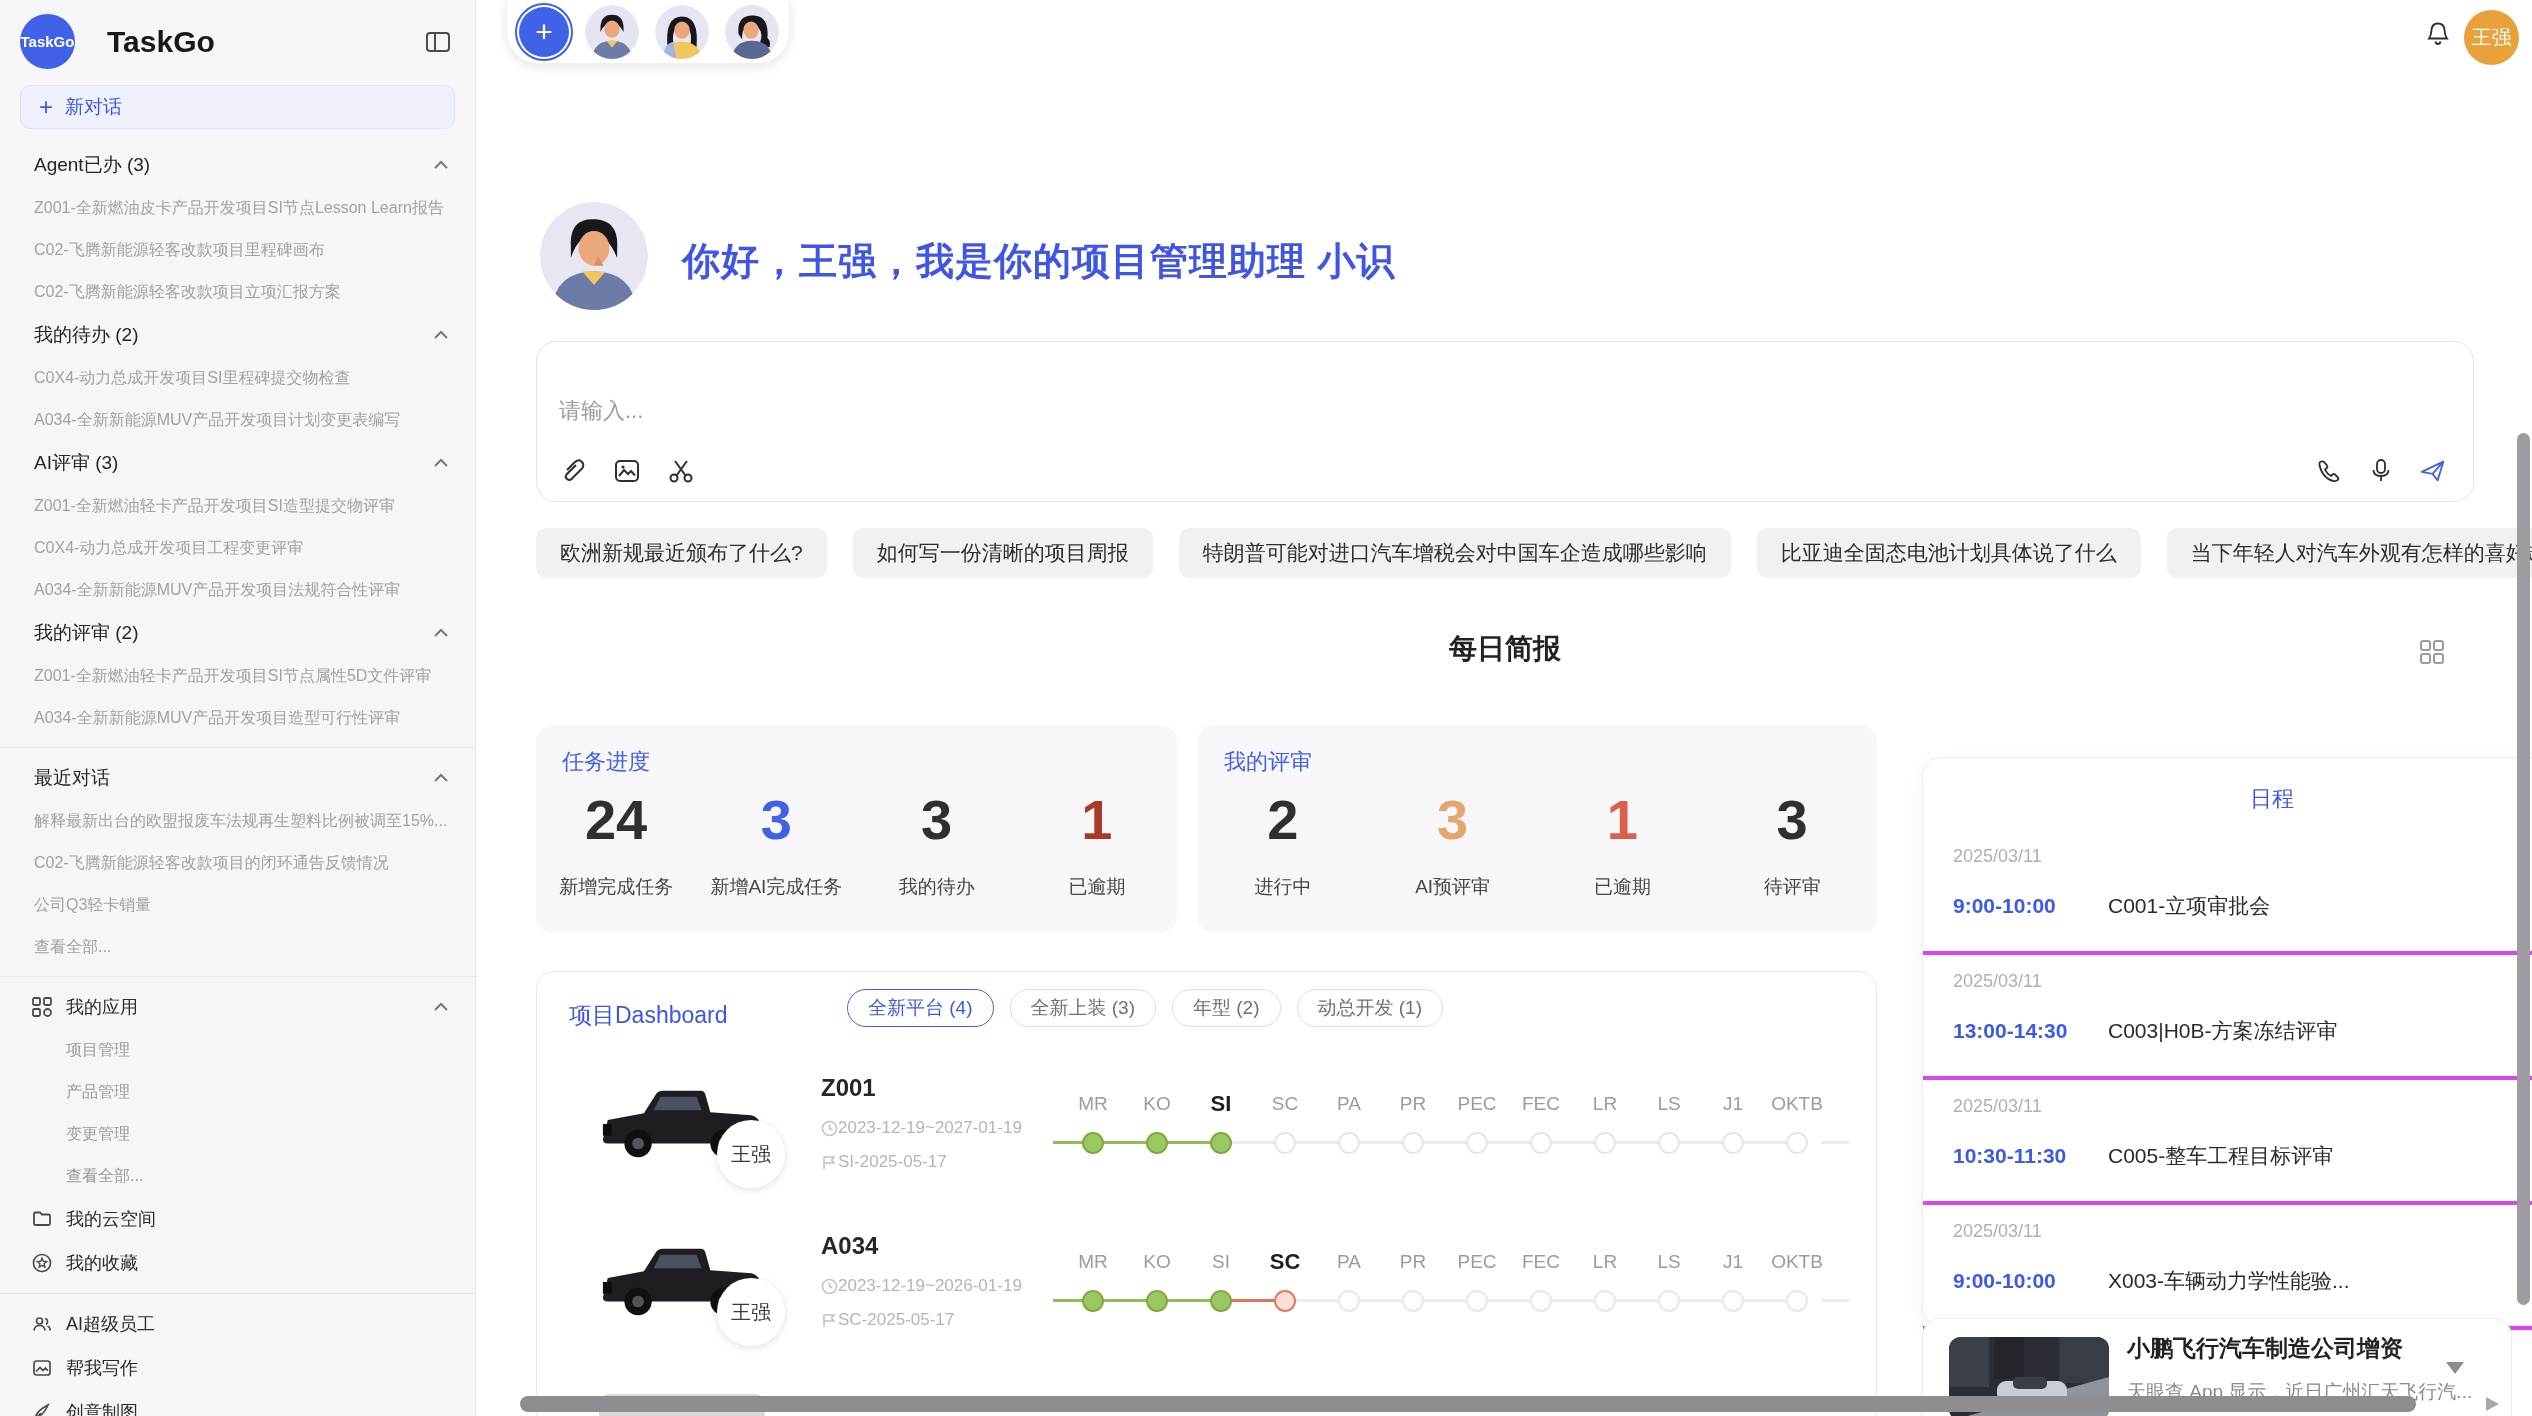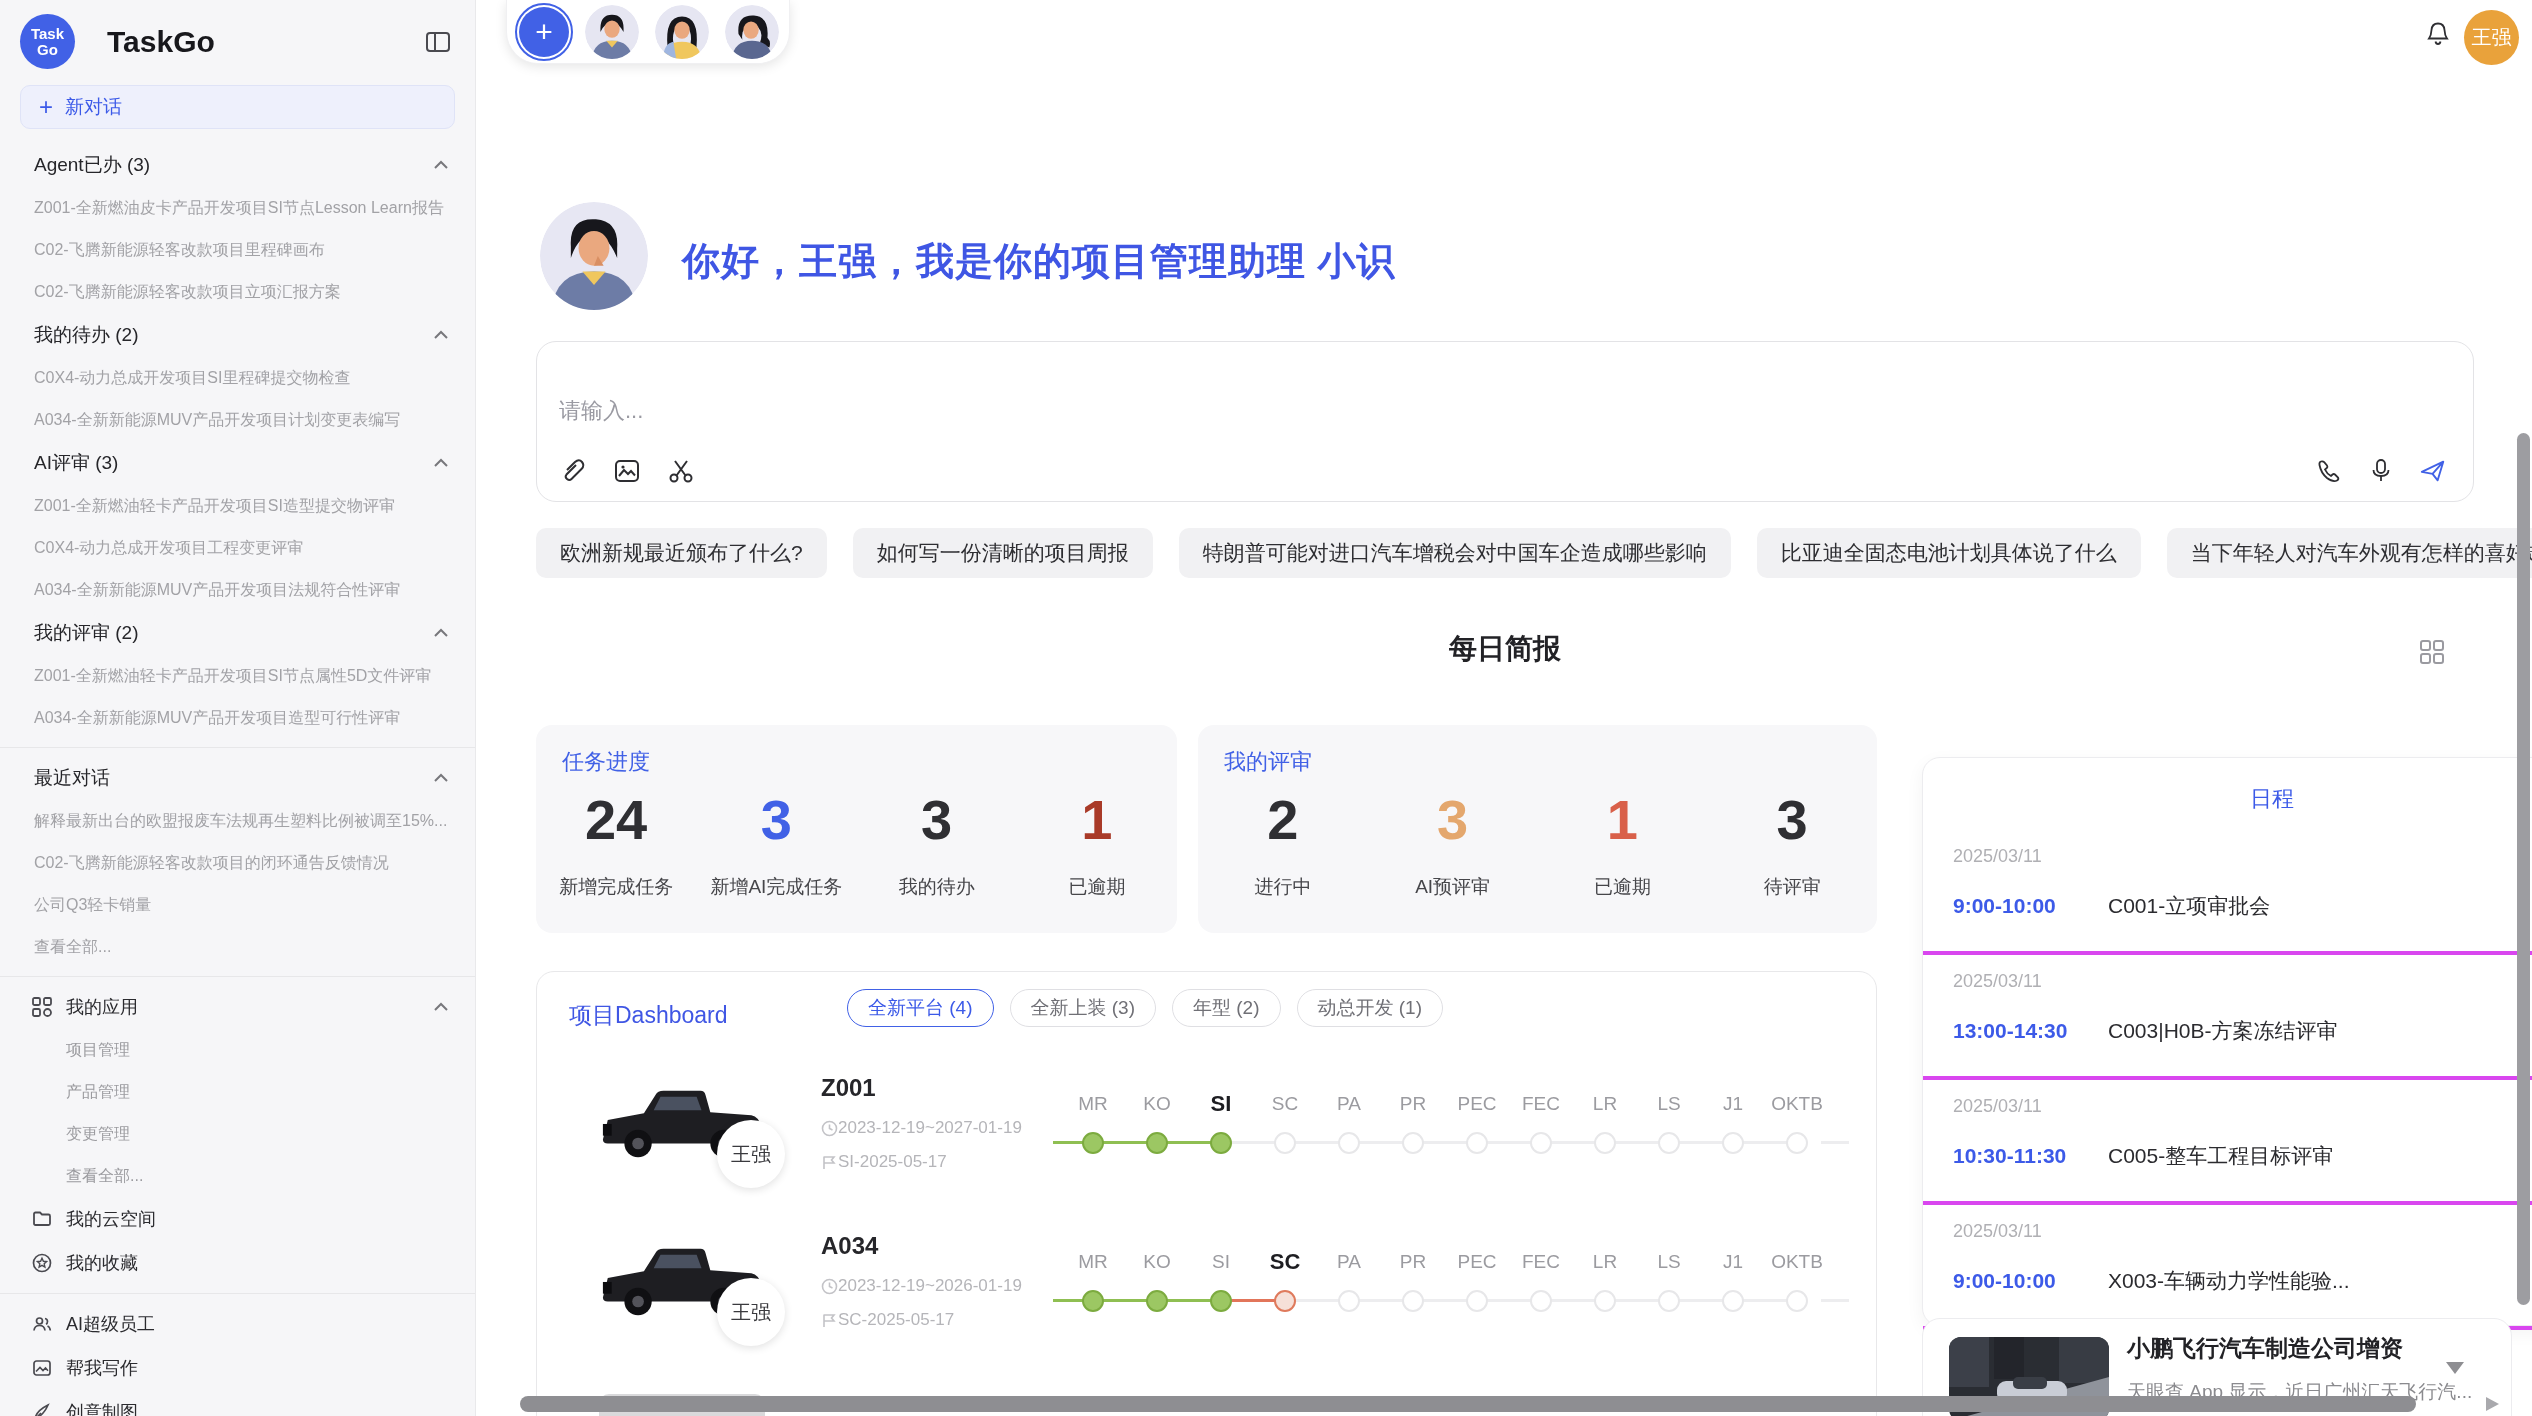--- a/index.html
+++ b/index.html
@@ -4,21 +4,21 @@
 <style>
   * { margin:0; padding:0; box-sizing:border-box; }
   html,body { width:2532px; height:1416px; overflow:hidden; background:#fff;
     font-family:"Liberation Sans","DejaVu Sans",sans-serif; color:#2b2b2f; }
 
   
   .sidebar { position:absolute; left:0; top:0; width:476px; height:1416px;
     background:#f6f6f8; border-right:1px solid #e9e9eb; overflow:hidden; }
   .sb-top { display:flex; align-items:center; padding:14px 24px 6px 20px; }
   .logo-circle { width:55px; height:55px; border-radius:50%; background:#4161e6;
-    color:#fff; display:flex; flex-direction:column; align-items:center; justify-content:center;
+    color:#fff; display:flex; align-items:center; justify-content:center;
     font-size:15px; font-weight:700; line-height:16px; }
   .app-title { font-size:30px; font-weight:700; margin-left:32px; color:#18181c; flex:1; }
   .panel-ic { width:26px; height:26px; cursor:pointer; }
   .new-chat { margin:10px 20px 14px 20px; height:44px; border:1px solid #dfe3f7;
     background:#eef0fc; border-radius:10px; display:flex; align-items:center;
     padding:0 18px; color:#3c5ae8; font-size:19px; cursor:pointer; }
   .new-chat .plus { font-size:24px; margin-right:12px; font-weight:400; }
   .sec-hd { height:44px; display:flex; align-items:center; justify-content:space-between;
     padding:0 26px 0 34px; font-size:19px; color:#26262a; cursor:pointer; }
   .chev { width:16px; height:10px; }

